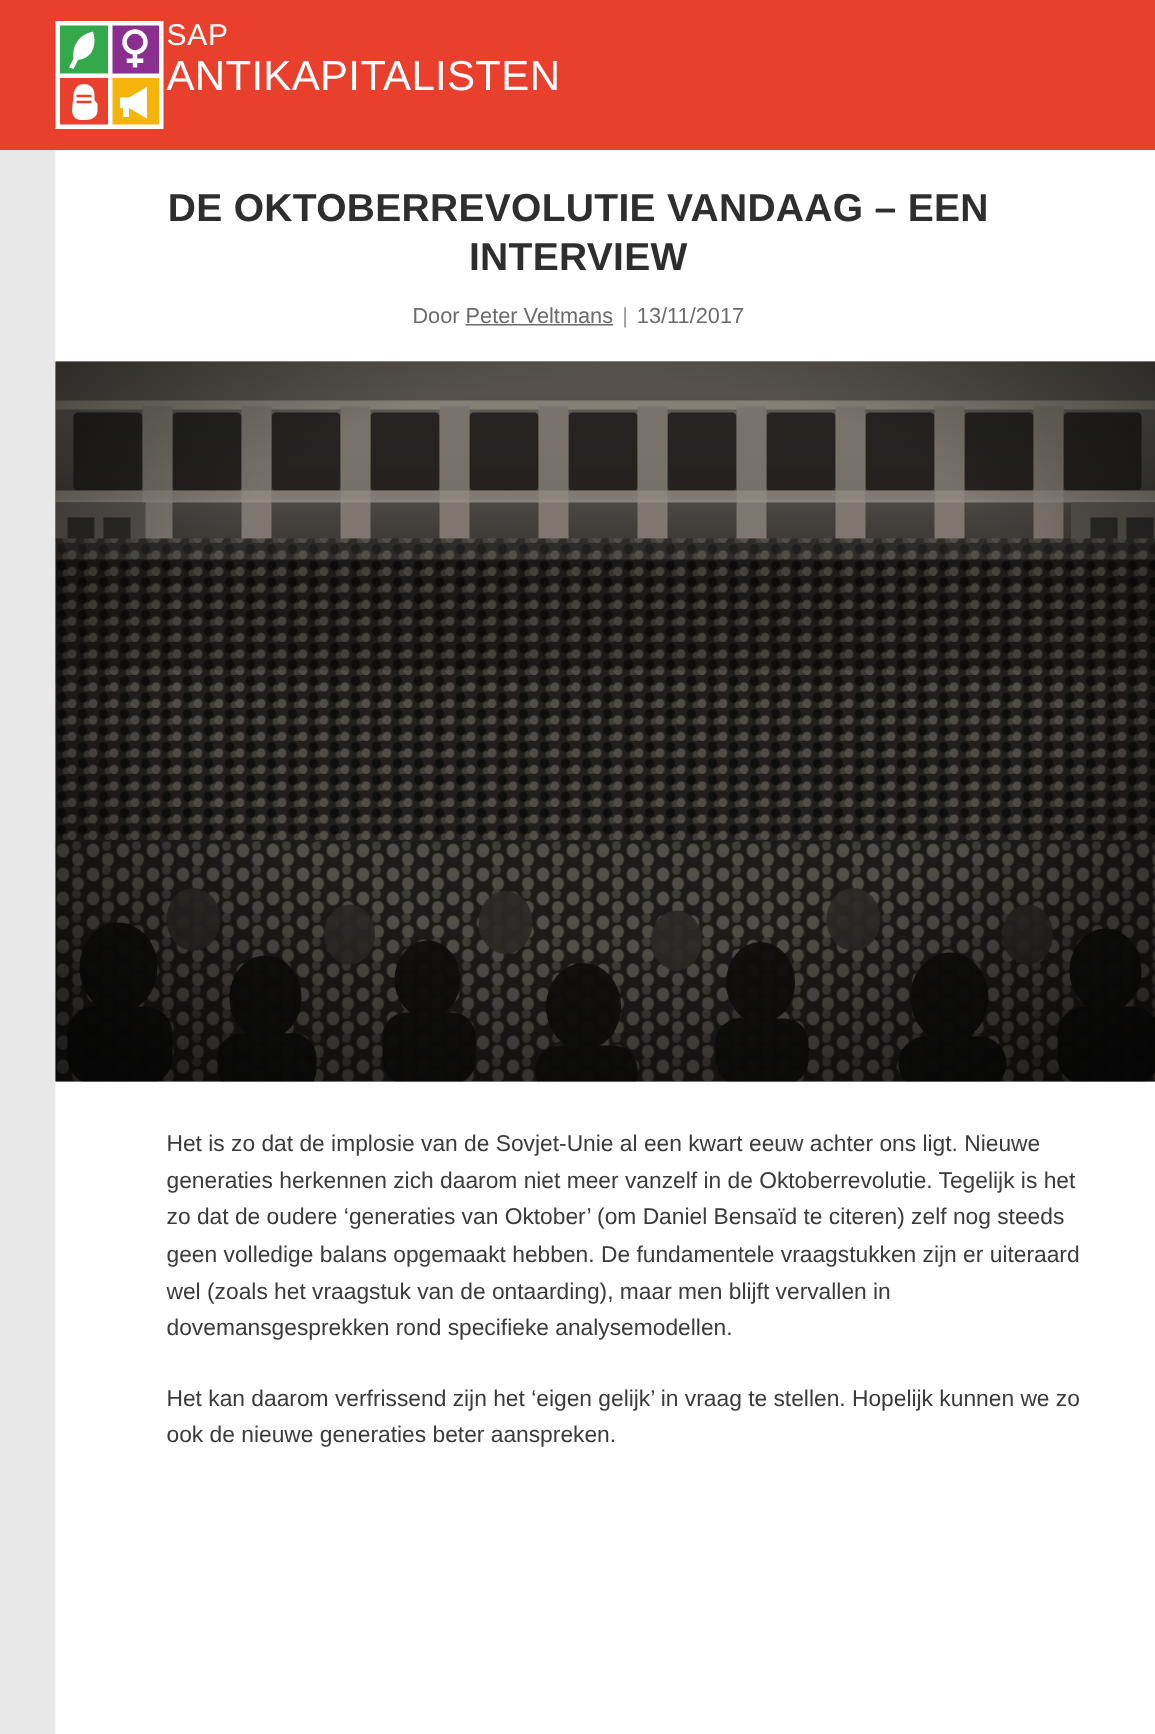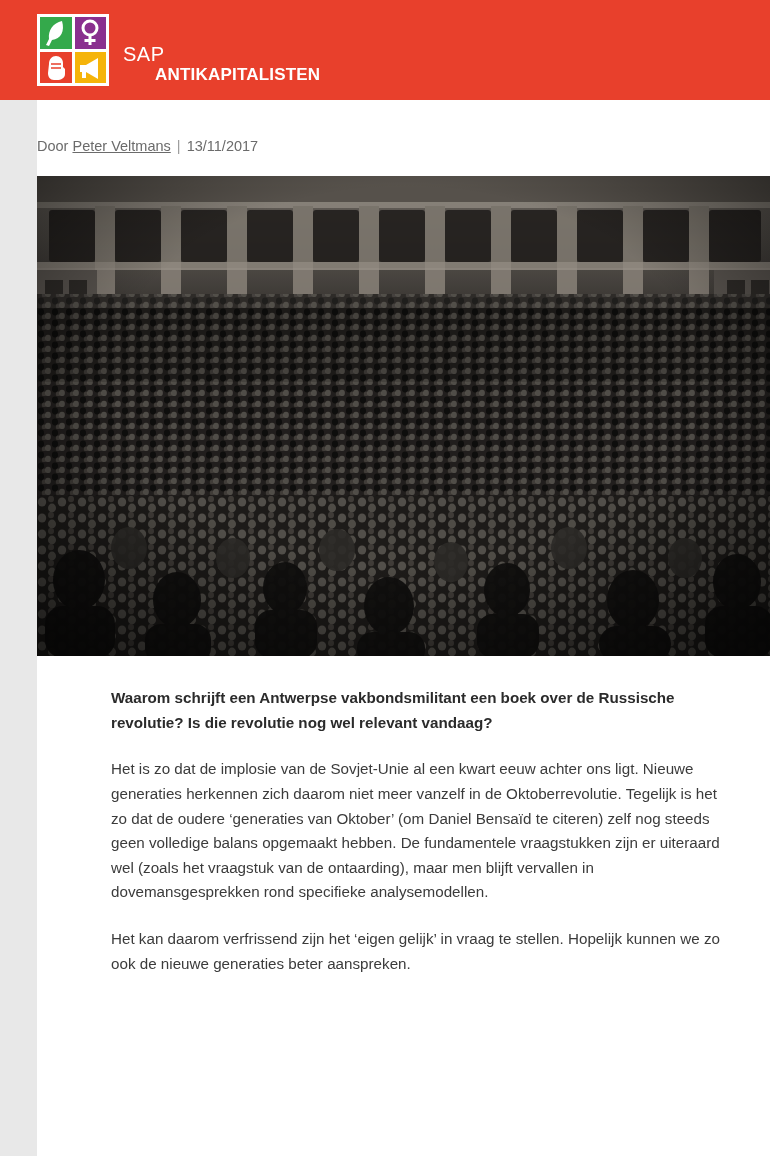--- a/index.html
+++ b/index.html
@@ -22,22 +22,22 @@
   .site-header {
     height: 100px;
     background: #e8402c;
     position: relative;
     display: flex;
     align-items: center;
     padding-left: 37px;
   }
   .brand {
     display: flex;
-    align-items: flex-end;
-    gap: 14px;
+    align-items: flex-start;
+    gap: 2px;
   }
   .logo {
     width: 72px;
     height: 72px;
     background: #ffffff;
     padding: 3px;
     display: grid;
     grid-template-columns: 1fr 1fr;
     grid-template-rows: 1fr 1fr;
     gap: 3px;
@@ -60,24 +60,23 @@
     color: #ffffff;
     line-height: 1.08;
     padding-bottom: 2px;
   }
   .brand-sap {
     font-size: 20px;
     font-weight: 400;
     letter-spacing: .5px;
   }
   .brand-name {
-    font-size: 17px;
-    font-weight: 700;
+    font-size: 28px;
+    font-weight: 400;
     letter-spacing: .2px;
-    margin-left: 32px;
   }
 
   
   .content-wrap {
     background: #ffffff;
     margin-left: 37px;
     width: 733px;
     min-height: 1056px;
     padding: 22px 0 0 0;
   }
@@ -85,20 +84,21 @@
     font-size: 26px;
     line-height: 1.25;
     font-weight: 700;
     color: #2e2e2e;
     text-align: center;
     margin: 0 36px 0 0;
     padding: 0 30px;
     letter-spacing: .2px;
   }
   .byline {
+    text-align: center;
     font-size: 14.5px;
     color: #6b6b6b;
     margin: 16px 36px 0 0;
   }
   .byline a {
     color: #6b6b6b;
     text-decoration: underline;
   }
   .byline .sep { color: #9a9a9a; padding: 0 2px; }
 
@@ -159,20 +159,21 @@
       </div>
       <div class="brand-text">
         <div class="brand-sap">SAP</div>
         <div class="brand-name">ANTIKAPITALISTEN</div>
       </div>
     </div>
   </div>
 
   <div class="content-wrap">
 
+    <h1 class="article-title">DE OKTOBERREVOLUTIE VANDAAG – EEN INTERVIEW</h1>
 
     <div class="byline">
       <span>Door</span>
       <a href="#">Peter Veltmans</a>
       <span class="sep">|</span>
       <span>13/11/2017</span>
     </div>
 
     <div class="hero" aria-label="historic crowd photograph">
       <svg width="737" height="480" viewBox="0 0 737 480" role="img" aria-hidden="true">
@@ -280,19 +281,18 @@
           <ellipse cx="532" cy="372" rx="18" ry="21"></ellipse>
           <ellipse cx="648" cy="382" rx="17" ry="20"></ellipse>
         </g>
 
         <rect x="0" y="92" width="737" height="40" fill="#cfc8bc" opacity="0.10"></rect>
         <rect x="0" y="0" width="737" height="480" fill="url(#vig)"></rect>
       </svg>
     </div>
 
     <div class="article-body">
-      <p class="q">Waarom schrijft een Antwerpse vakbondsmilitant een boek over de Russische revolutie? Is die revolutie nog wel relevant vandaag?</p>
       <p>Het is zo dat de implosie van de Sovjet-Unie al een kwart eeuw achter ons ligt. Nieuwe generaties herkennen zich daarom niet meer vanzelf in de Oktoberrevolutie. Tegelijk is het zo dat de oudere ‘generaties van Oktober’ (om Daniel Bensaïd te citeren) zelf nog steeds geen volledige balans opgemaakt hebben. De fundamentele vraagstukken zijn er uiteraard wel (zoals het vraagstuk van de ontaarding), maar men blijft vervallen in dovemansgesprekken rond specifieke analysemodellen.</p>
       <p>Het kan daarom verfrissend zijn het ‘eigen gelijk’ in vraag te stellen. Hopelijk kunnen we zo ook de nieuwe generaties beter aanspreken.</p>
     </div>
 
   </div>
 </div>
 
 </body></html>

